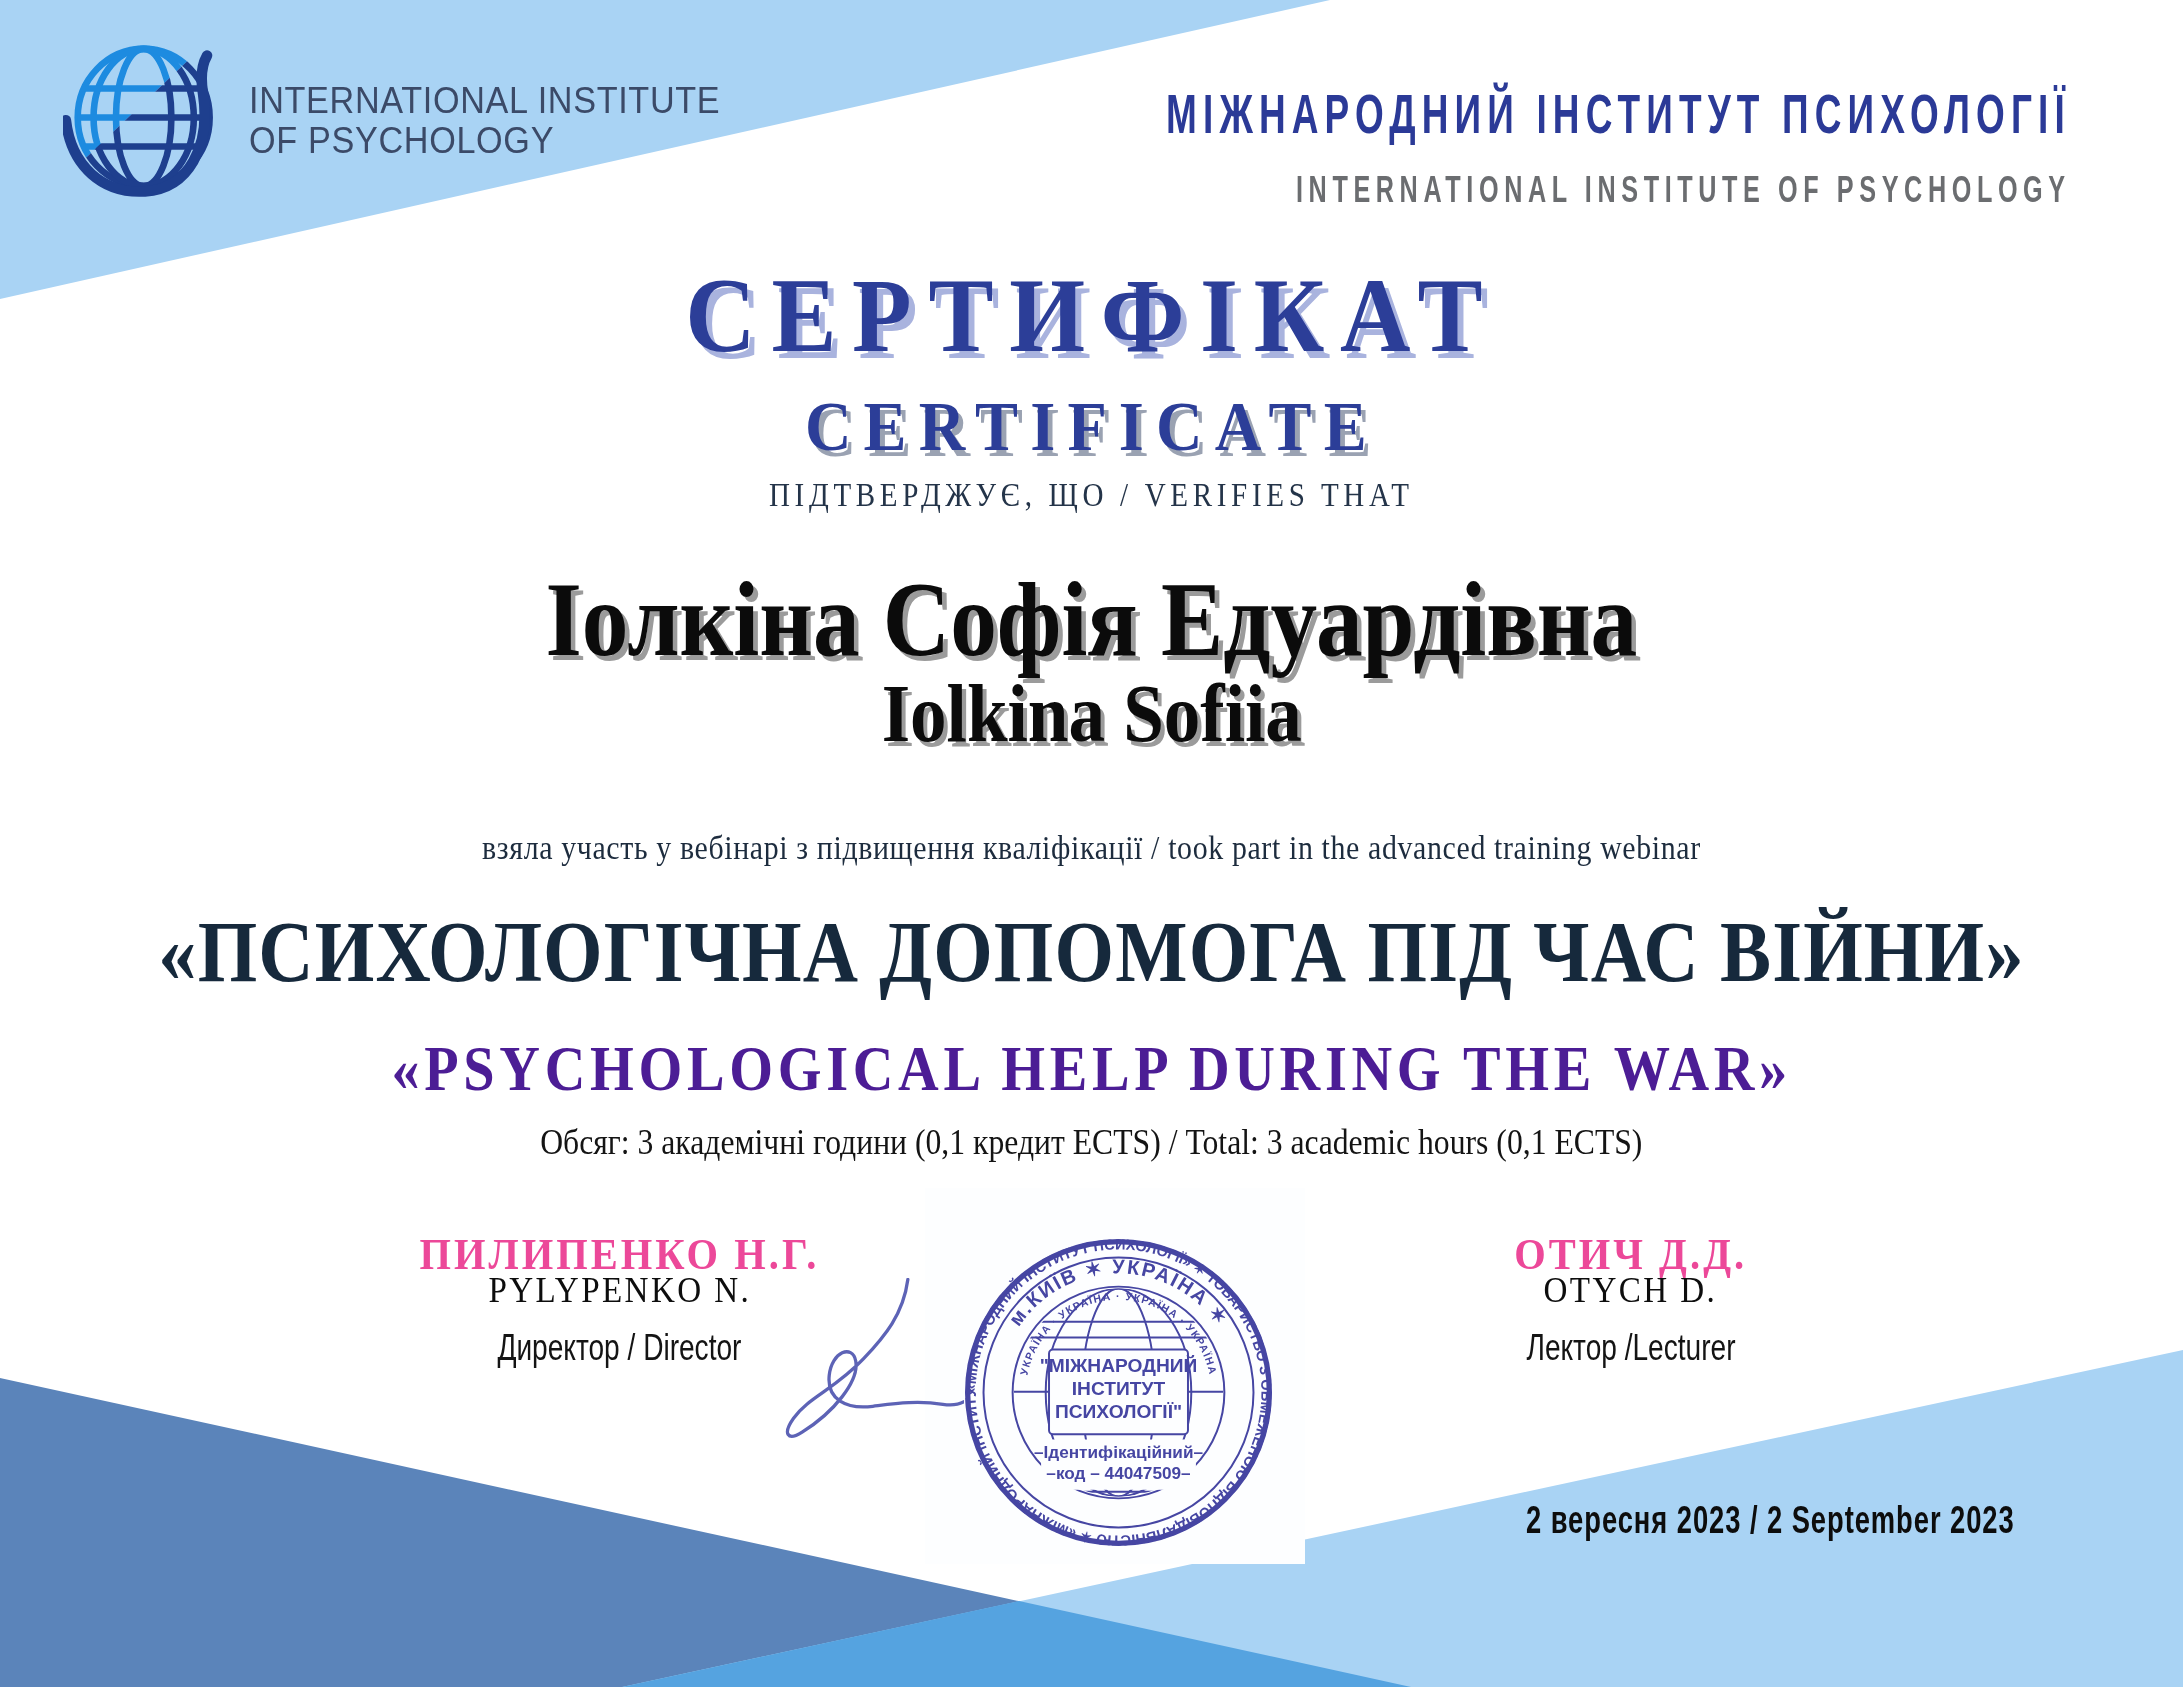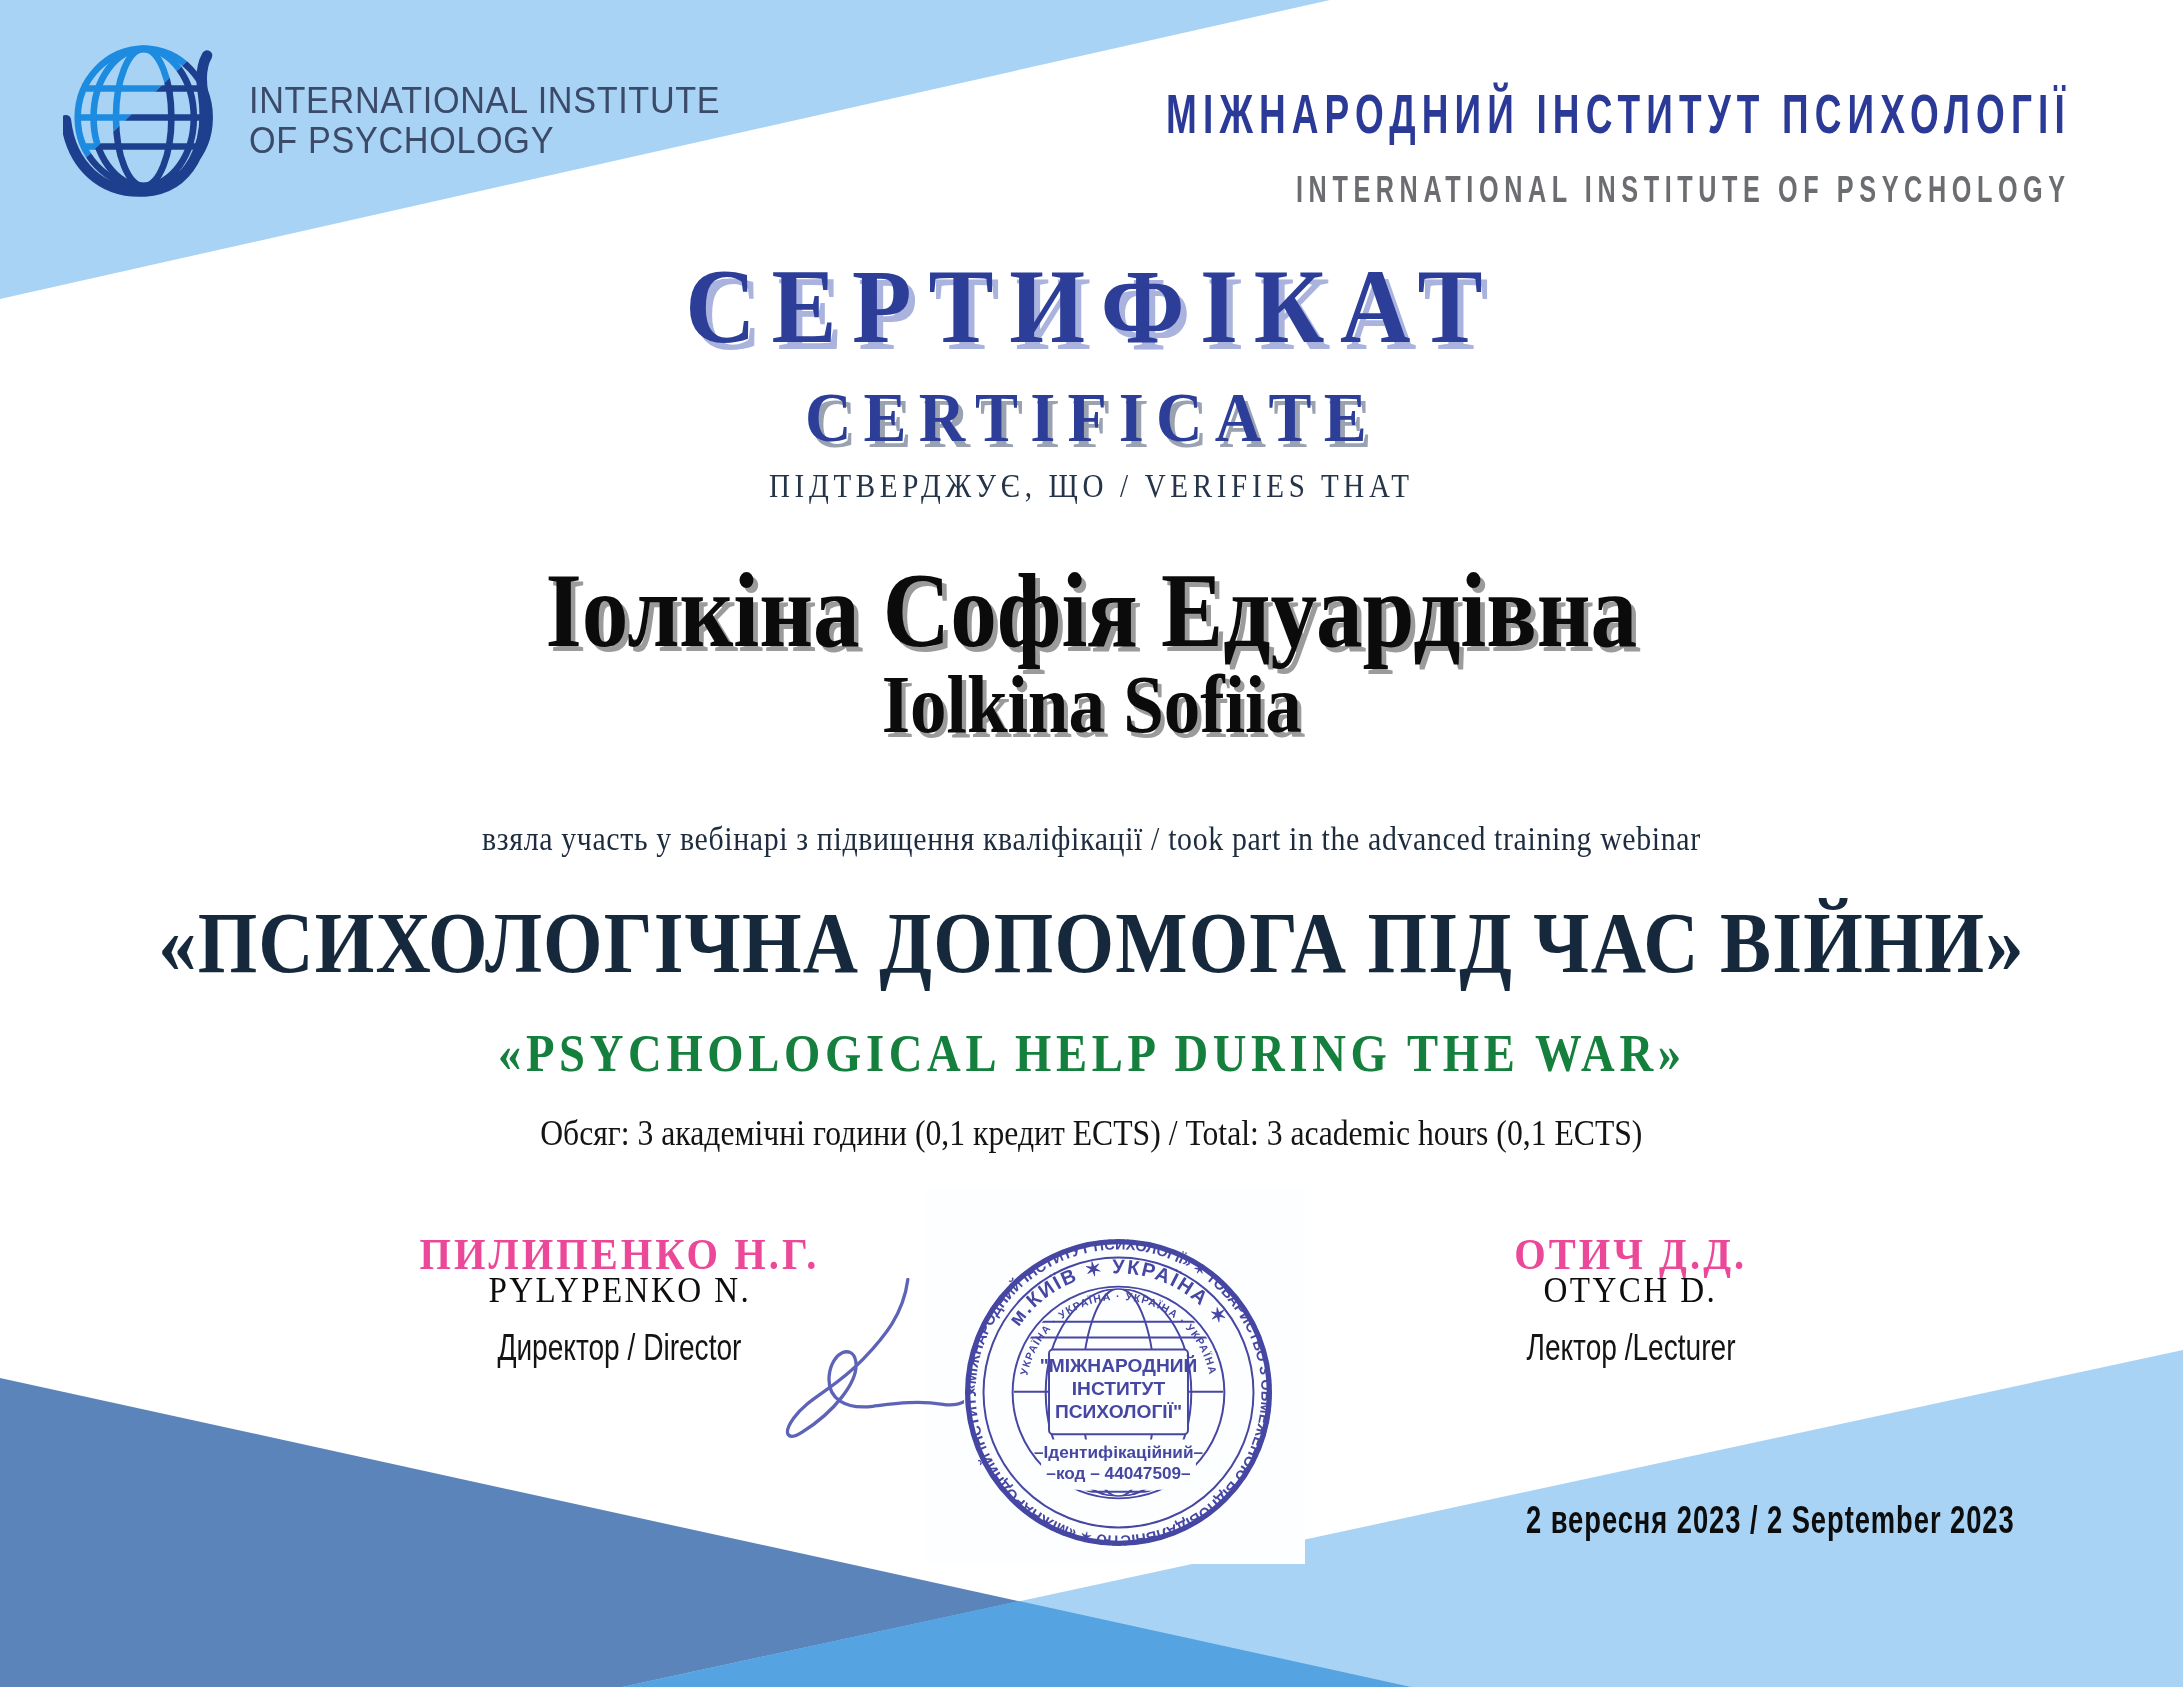--- a/index.html
+++ b/index.html
@@ -4,21 +4,21 @@
 <style>
   html,body{margin:0;padding:0;}
   body{width:2183px;height:1687px;position:relative;overflow:hidden;background:#ffffff;
        font-family:"Liberation Serif", serif;}
   .abs{position:absolute;}
   .shape{position:absolute;left:0;top:0;width:2183px;height:1687px;pointer-events:none;}
   .shape-top{background:#a9d3f4;clip-path:polygon(0 0,1330px 0,0 299px);}
   .shape-slate{background:#5b84ba;clip-path:polygon(0 1378px,1411px 1687px,0 1687px);}
   .shape-lightbr{background:#a9d3f4;clip-path:polygon(2183px 1350px,2183px 1687px,622px 1687px);}
   .shape-overlap{background:#55a3e0;clip-path:polygon(1019px 1601px,1411px 1687px,622px 1687px);}
-  .center{left:0;width:2183px;text-align:center;}
+  .center{left:0;width:2183px;text-align:center;margin-top:9px;}
   .serif{font-family:"Liberation Serif", serif;}
   .sans{font-family:"Liberation Sans", sans-serif;}
   .ib{display:inline-block;white-space:nowrap;}
   .cx92{transform:scaleX(0.92);}
   .cx88{transform:scaleX(0.88);}
   .cx78{transform:scaleX(0.78);}
   .cx72{transform:scaleX(0.72);}
   .cx70{transform:scaleX(0.70);transform-origin:right center;}
   .cx66{transform:scaleX(0.66);transform-origin:right center;}
   .cx95l{transform:scaleX(0.95);transform-origin:left center;}
@@ -32,21 +32,21 @@
            text-shadow:6.6px 6.6px 0 #a9b3de;}
   .cert-en{top:378px;font-size:70px;font-weight:700;letter-spacing:13.2px;color:#2c3e98;
            text-shadow:5.3px 6px 0 #9aa2b2;}
   .verifies{top:468px;font-size:33px;letter-spacing:5.3px;color:#243449;}
 
   .name-ua{top:550px;font-size:106px;font-weight:700;color:#0b0b0b;text-shadow:5.3px 5.3px 0 #9b9b9b;}
   .name-en{top:656px;font-size:83px;font-weight:700;color:#0b0b0b;text-shadow:4.6px 4.6px 0 #9b9b9b;}
 
   .partic{top:820px;font-size:34px;letter-spacing:0.7px;color:#1d2c3e;text-decoration:underline;}
   .title-ua{top:892px;font-size:87px;font-weight:700;letter-spacing:1.3px;color:#16293c;}
-  .title-en{top:1023px;font-size:53px;font-weight:700;letter-spacing:5.3px;color:#15803d;}
+  .title-en{top:1023px;font-size:64px;font-weight:700;letter-spacing:5.3px;color:#4c1d95;}
   .total{top:1112px;font-size:36px;color:#141414;}
 
   .col{position:absolute;width:529px;text-align:center;}
   .col-left{left:355px;}
   .col-right{left:1366px;}
   .sig-ua{top:1229px;font-size:44px;font-weight:700;letter-spacing:3.3px;color:#ec4899;}
   .sig-en{top:1269px;font-size:36px;font-weight:400;letter-spacing:2.6px;color:#0d0d0d;}
   .sig-role{top:1327px;font-size:36px;color:#141414;}
 
   .date{left:1373px;top:1499px;width:794px;text-align:center;font-size:38px;font-weight:700;

